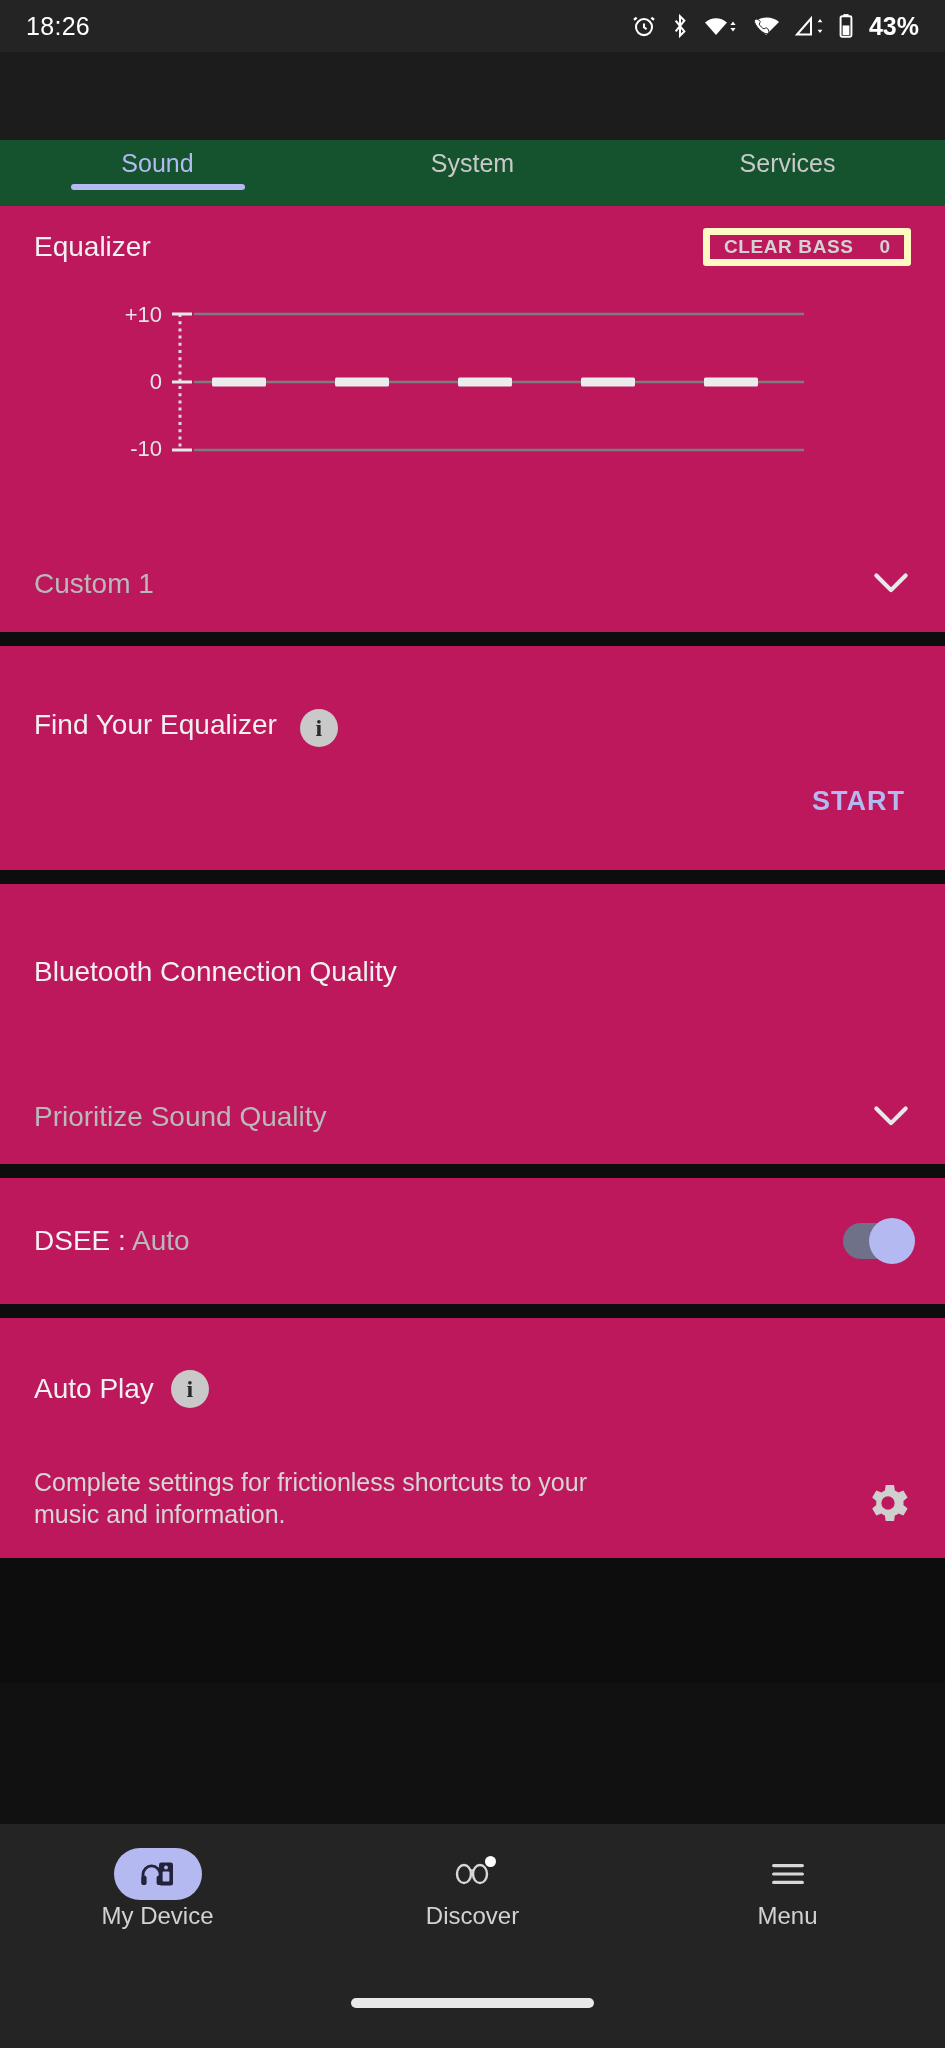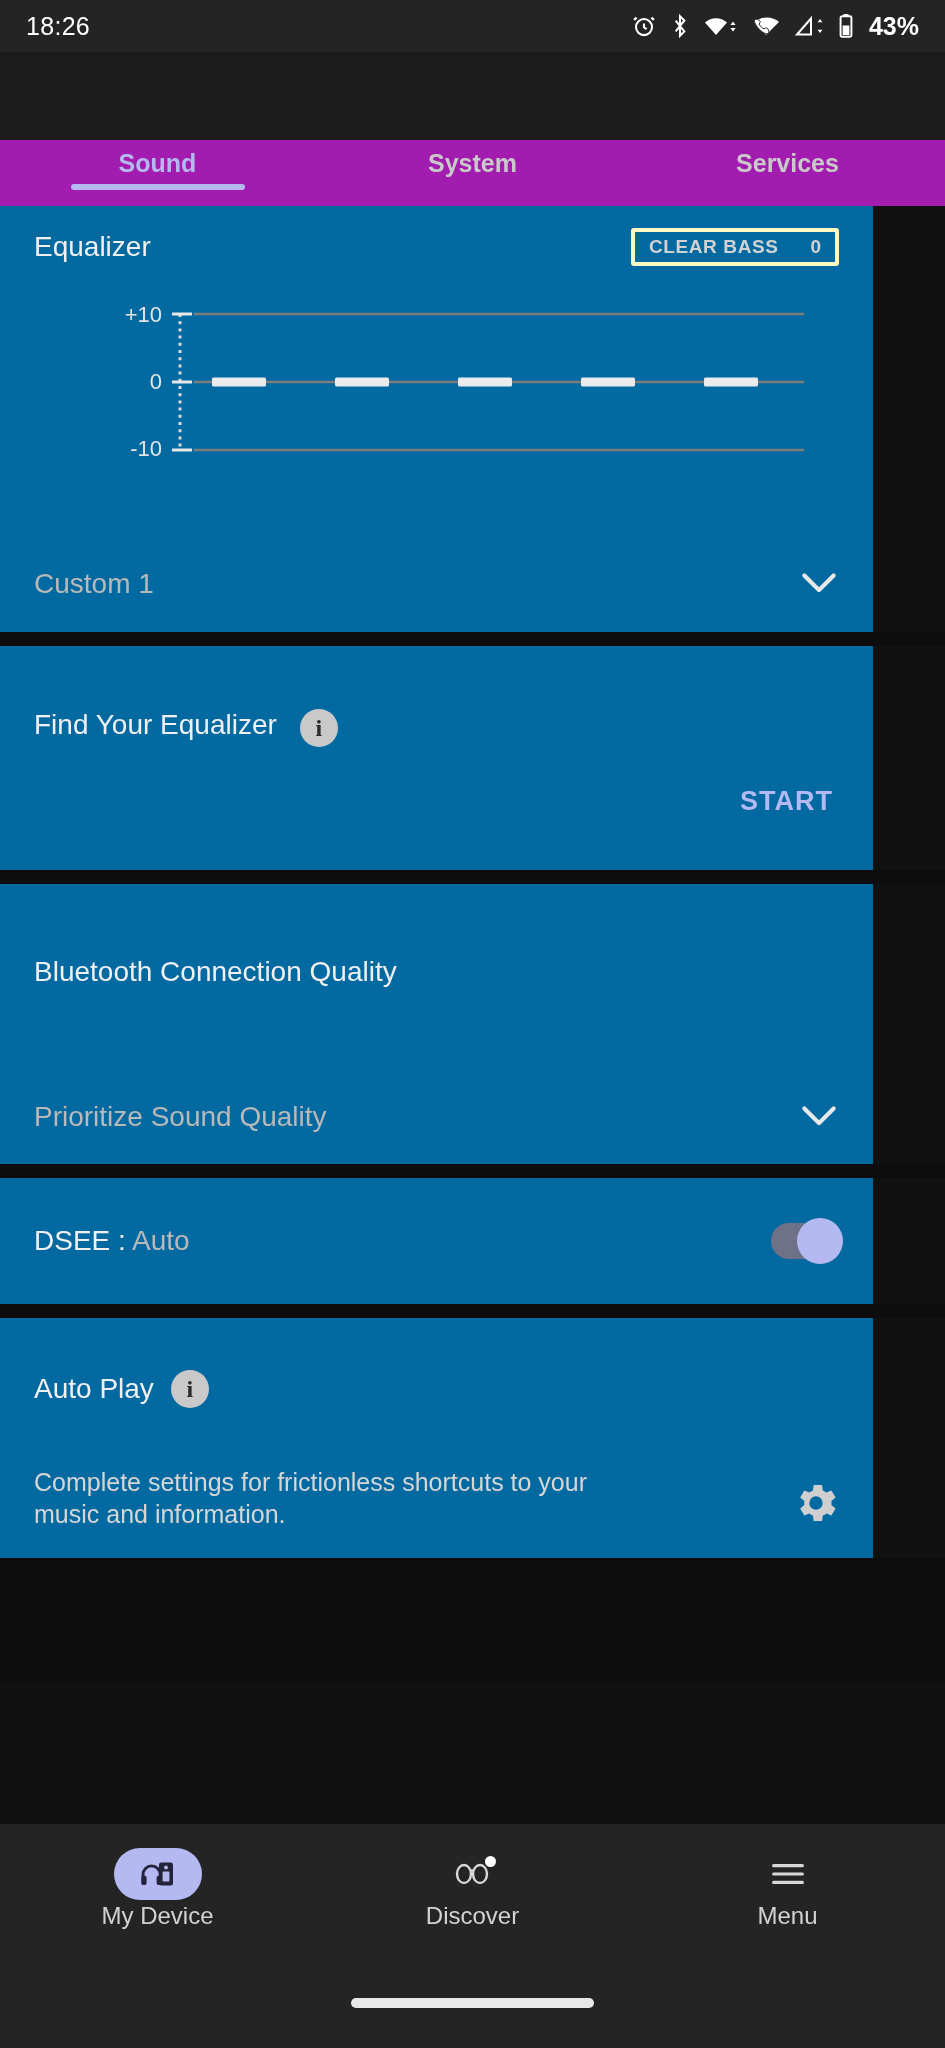--- a/index.html
+++ b/index.html
@@ -45,22 +45,22 @@
   .power-btn {
     position:absolute; right:24px; top:50%; transform:translateY(-50%);
     width:60px; height:60px;
     display:flex; align-items:center; justify-content:center;
     cursor:pointer;
   }
 
   
   .tabbar {
     position:absolute; top:140px; left:0; width:945px; height:66px;
-    background:#a21caf;
-    display:flex; align-items:flex-start;font-weight:bold;
+    background:#14532d;
+    display:flex; align-items:flex-start;
   }
   .tab {
     flex:1; text-align:center; position:relative;
     font-size:25px; padding-top:9px;
     color:#c9c9c9; cursor:pointer;
   }
   .tab.active { color:#b5b9f2; }
   .tab.active::after {
     content:""; position:absolute;
     left:50%; transform:translateX(-50%);
@@ -68,29 +68,29 @@
     background:#b5b9f2; border-radius:3px;
   }
 
   
   .content {
     position:absolute; top:206px; left:0;
     width:945px; height:1618px;
     background:#111;
     overflow:hidden;
   }
-  .card { background:#0369a1; width:873px; position:relative; }
+  .card { background:#be185d; width:945px; position:relative; }
   .gap { height:14px; background:#0d0d0d; }
 
   
   .eq-card { padding:22px 34px 0 34px; height:330px; }
   .eq-head { display:flex; align-items:center; justify-content:space-between; }
   .eq-title { color:#f0f0f0; font-size:28px; }
   .clearbass {
-    border:4px solid #fef9c3; border-radius:3px;
+    border:7px solid #fef9c3; border-radius:3px;
     height:38px; min-width:208px;
     display:flex; align-items:center; justify-content:space-between;
     padding:0 14px; cursor:pointer;
   }
   .cb-label { color:#d2d2d2; font-size:19px; font-weight:bold; letter-spacing:.6px; }
   .cb-value { color:#d2d2d2; font-size:19px; font-weight:bold; }
 
   .eq-graph { position:relative; height:185px; margin-top:26px; }
 
   .preset-row {

